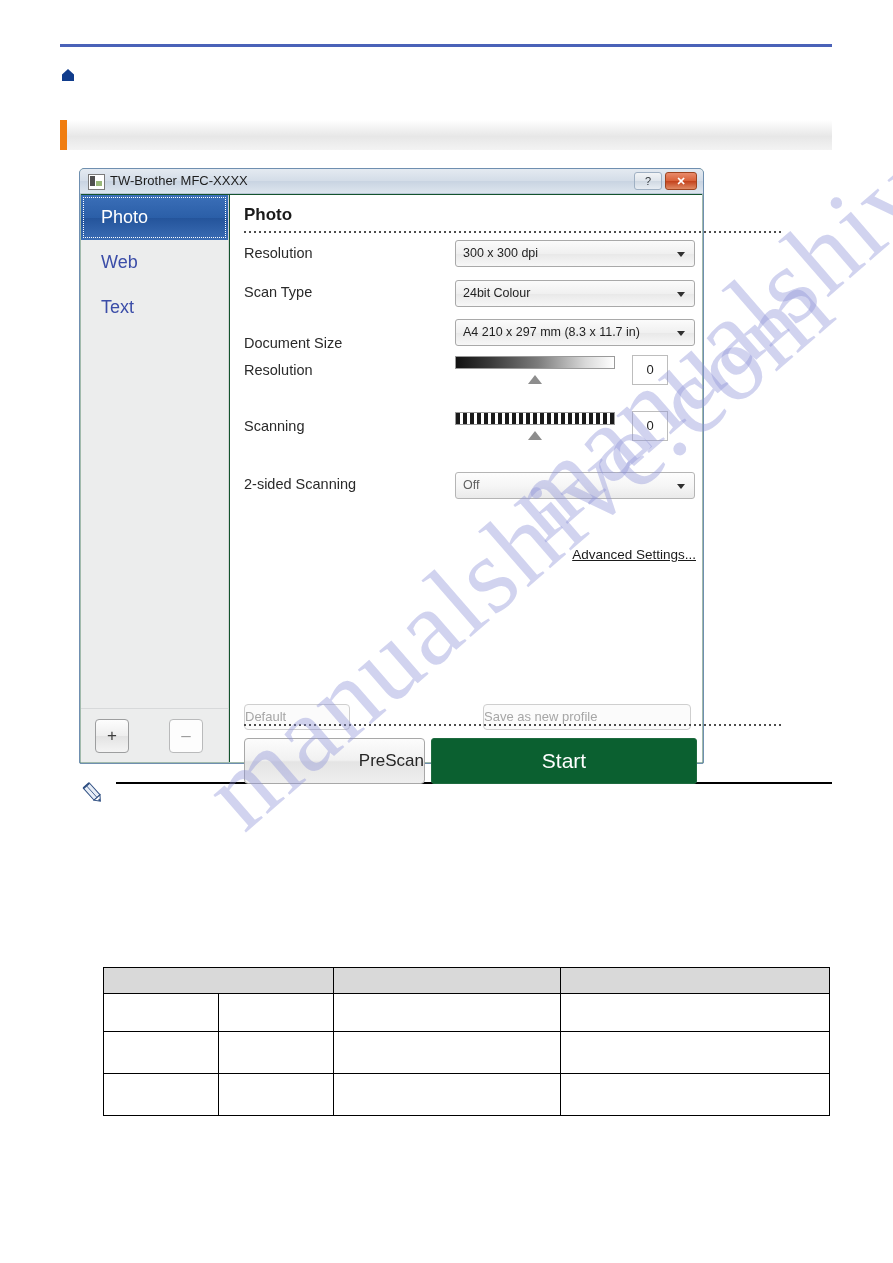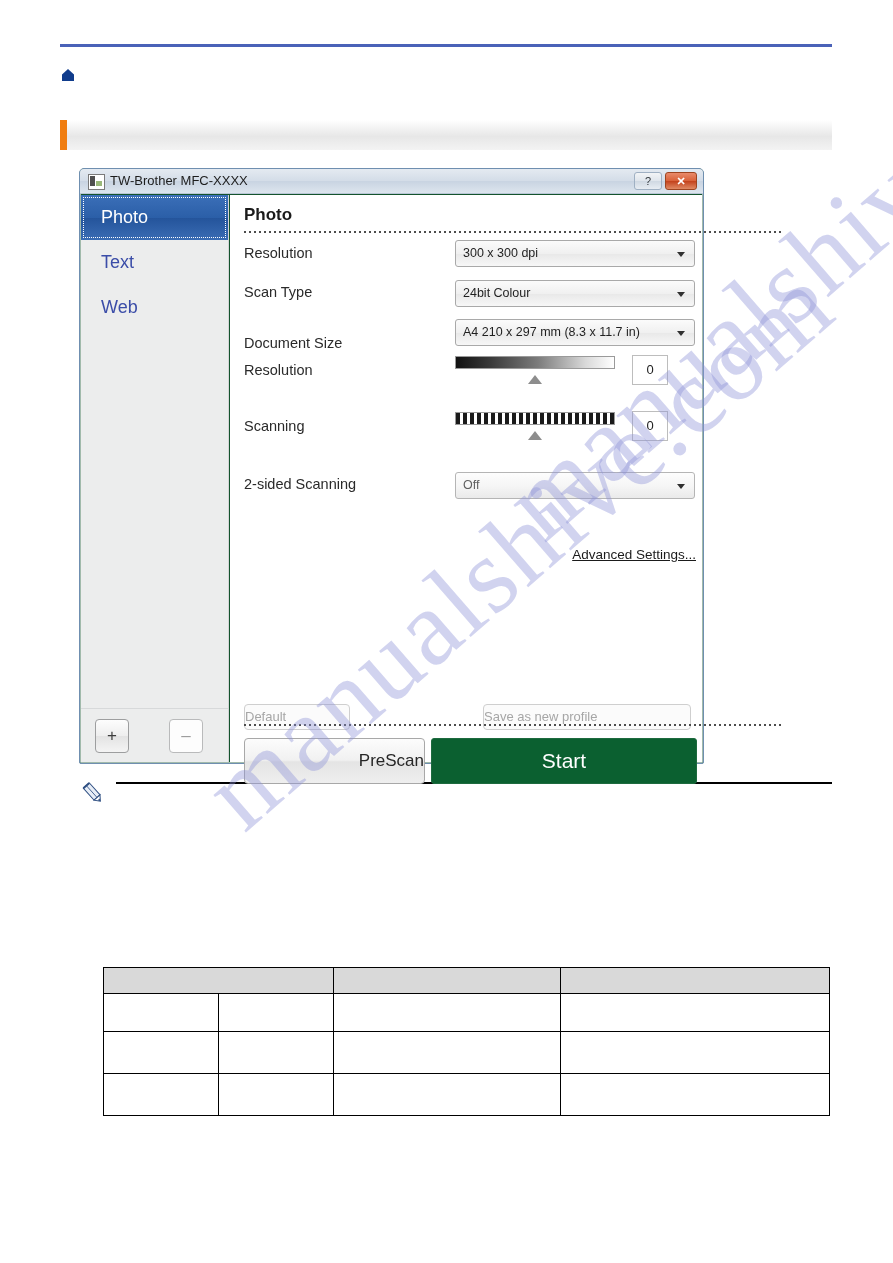--- a/index.html
+++ b/index.html
@@ -411,24 +411,24 @@
     <div class="title-text">TW-Brother MFC-XXXX</div>
     <div class="btn-help">?</div>
     <div class="btn-close">✕</div>
   </div>
 
   <div class="sidebar">
     <div class="mode-item active">
       <span>Photo</span>
     </div>
     <div class="mode-item">
+      <span>Web</span>
+    </div>
+    <div class="mode-item">
       <span>Text</span>
-    </div>
-    <div class="mode-item">
-      <span>Web</span>
     </div>
     <div class="sidebar-divider"></div>
     <div class="sb-btn plus">+</div>
     <div class="sb-btn minus">–</div>
   </div>
 
   <div class="pane">
 
     <div class="pane-title">Photo</div>
     <div class="dots-sep dots-top"></div>

